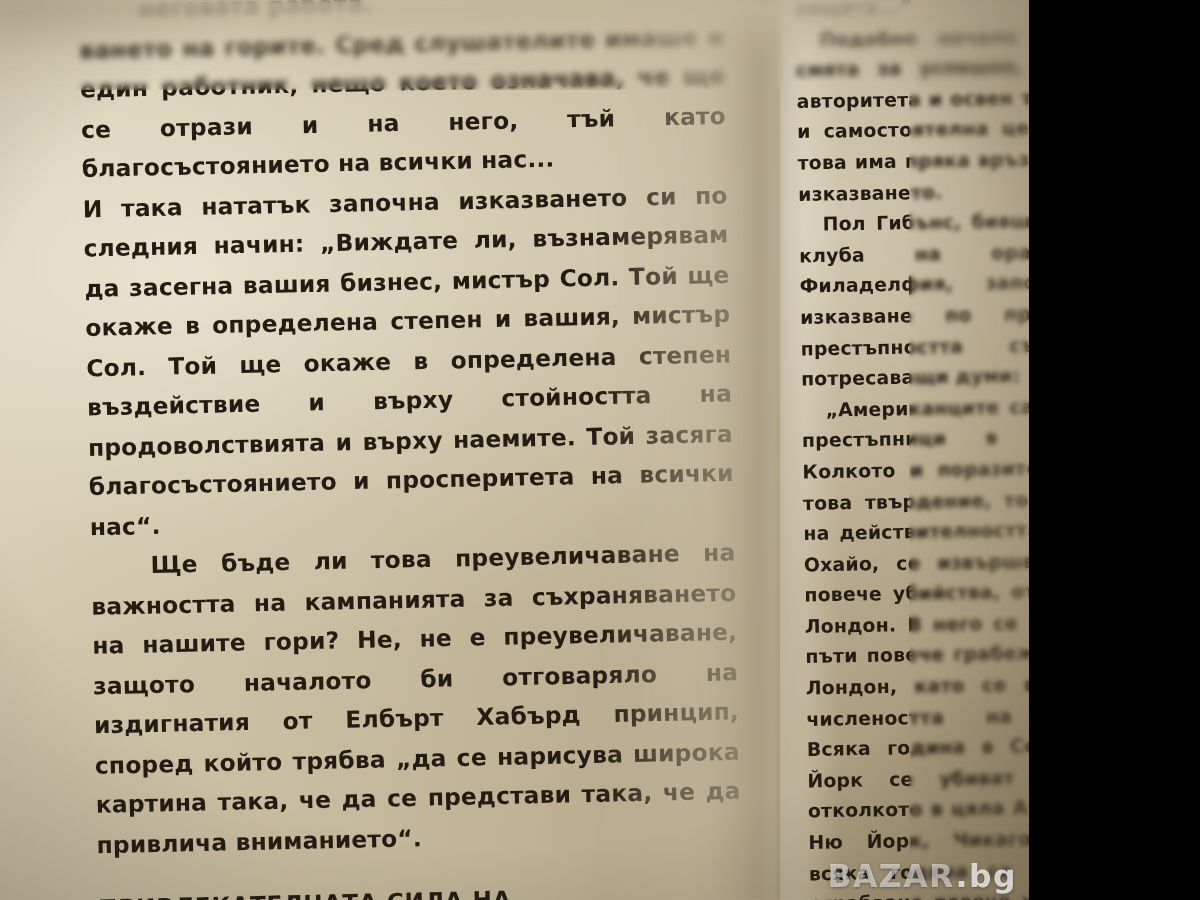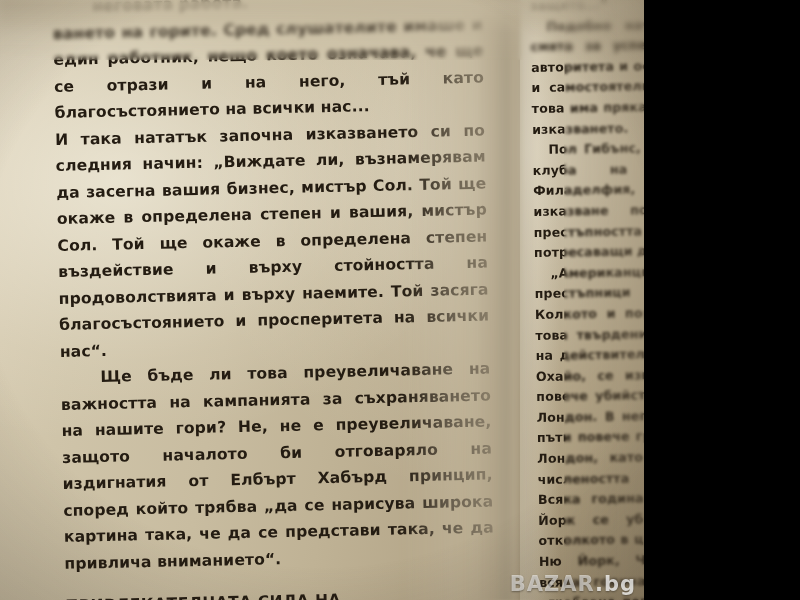--- a/index.html
+++ b/index.html
@@ -7,20 +7,21 @@
     padding: 0;
     background: #000;
   }
   #page {
     position: relative;
     width: 644px;
     height: 600px;
     overflow: hidden;
     background: #b9ab92;
     font-family: "DejaVu Sans", sans-serif;
+    padding-left: 42px;
   }
 
   
   .paper {
     position: absolute;
     inset: 0;
     background:
       radial-gradient(ellipse 70% 55% at 18% 30%, rgba(255,252,240,0.55) 0%, rgba(255,250,235,0.12) 55%, rgba(0,0,0,0) 80%),
       radial-gradient(ellipse 60% 70% at 80% 25%, rgba(255,251,238,0.42) 0%, rgba(255,248,230,0.08) 60%, rgba(0,0,0,0) 85%),
       linear-gradient(100deg, #d8cdb4 0%, #cfc4a9 18%, #c8bca0 38%, #bfb295 55%, #b4a689 72%, #a99a7c 88%, #9c8d70 100%);

